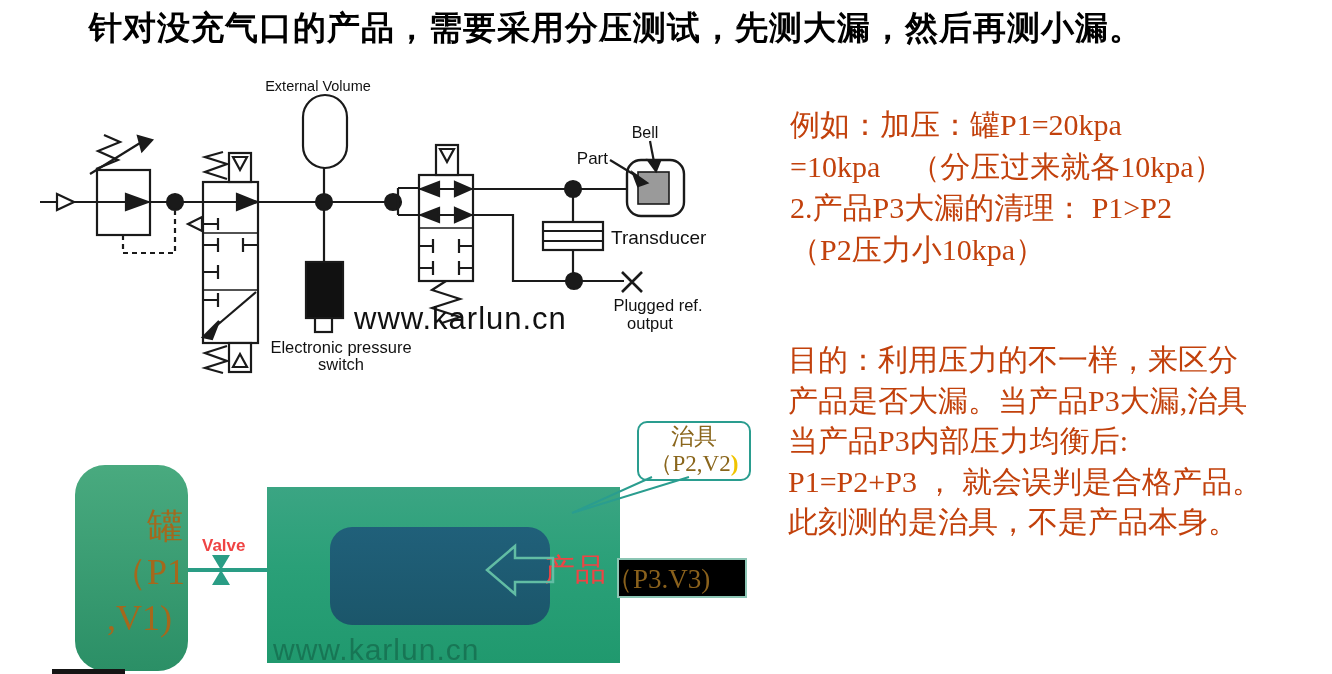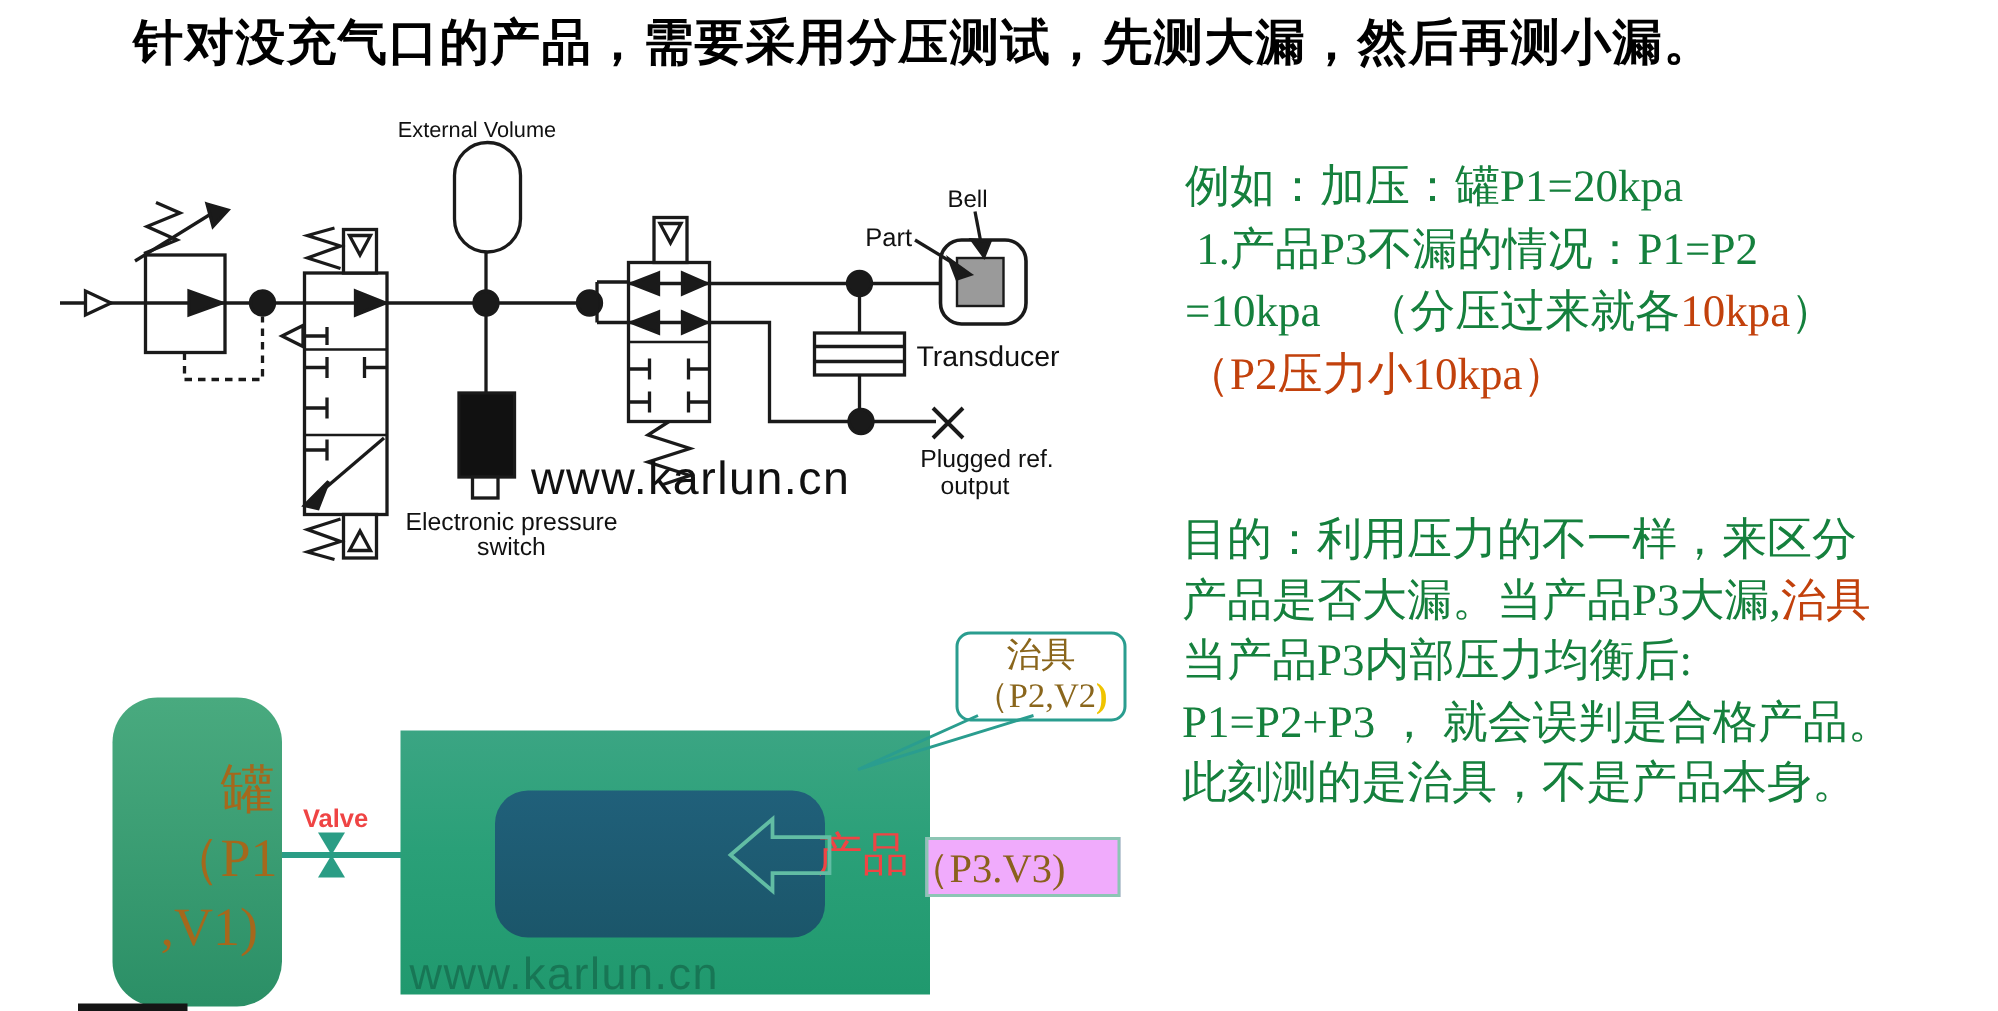--- a/index.html
+++ b/index.html
@@ -6,40 +6,40 @@
   .page{position:relative;width:1332px;height:674px;background:#fff;overflow:hidden;
         font-family:"Liberation Sans",sans-serif;}
   .title{position:absolute;left:89px;top:6px;font-family:"Liberation Serif",serif;
          font-size:33px;font-weight:700;color:#000;letter-spacing:1px;white-space:pre;}
   
   .textblock{position:absolute;font-family:"Liberation Serif",serif;color:#111;}
   .textblock .rline{white-space:pre;}
   .example{left:790px;top:104px;font-size:30px;line-height:41.5px;}
   .purpose{left:788px;top:340px;font-size:30px;line-height:40.5px;}
   .seg-red{color:#c2410c;}
-  .seg-k{color:#15803d;}
+  .seg-k{color:#c2410c;}
   
   .tank{position:absolute;left:75px;top:465px;width:113px;height:206px;border-radius:30px;
         background:linear-gradient(180deg,#49aa7f 0%,#2b8f66 100%);}
   .tank-text{position:absolute;left:0;top:38px;width:100%;font-family:"Liberation Serif",serif;
         font-size:36px;line-height:46px;color:#a5681c;}
   .tank-text .l1{margin-left:72px;}
   .tank-text .l2{margin-left:36px;}
   .tank-text .l3{margin-left:32px;}
   .pipe{position:absolute;left:188px;top:568px;width:80px;height:4px;background:#2a9d85;}
   .valve-label{position:absolute;left:202px;top:536px;font-size:17px;font-weight:600;color:#ef4444;}
   .fixture{position:absolute;left:267px;top:487px;width:353px;height:176px;
         background:linear-gradient(180deg,#3ba583 0%,#2aa078 45%,#20996e 100%);}
   .product{position:absolute;left:63px;top:40px;width:220px;height:98px;border-radius:22px;
         background:linear-gradient(180deg,#20607a 0%,#1b566a 100%);}
   .fixture-watermark{position:absolute;left:6px;top:146px;font-size:30px;letter-spacing:1px;
         color:rgba(16,90,64,0.55);font-family:"Liberation Sans",sans-serif;}
   .product-label{position:absolute;left:544px;top:549px;font-family:"Liberation Serif",serif;
         font-size:31px;color:#ef4444;z-index:6;}
-  .product-callout{position:absolute;left:617px;top:558px;width:126px;height:36px;background:#f0abfc;
+  .product-callout{position:absolute;left:617px;top:558px;width:126px;height:36px;background:#000000;
         border:2px solid #8cc5b4;z-index:4;}
   .product-callout span{position:relative;left:-13px;top:1px;font-family:"Liberation Serif",serif;
         font-size:27px;color:#8a611c;white-space:pre;}
   .fixture-callout{position:absolute;left:637px;top:421px;width:110px;height:56px;background:#fff;
         border:2.5px solid #2a9d8f;border-radius:10px;z-index:6;text-align:center;
         font-family:"Liberation Serif",serif;font-size:23px;line-height:27px;color:#8a661c;}
   .fixture-callout .paren{color:#f0c400;font-weight:700;}
   .bottom-strip{position:absolute;left:52px;top:669px;width:73px;height:5px;background:#151515;}
   
   .overlay{position:absolute;left:0;top:0;z-index:7;pointer-events:none;}
@@ -48,22 +48,22 @@
 </style>
 </head>
 <body>
 
 <div class="page">
 
   <div class="title">针对没充气口的产品，需要采用分压测试，先测大漏，然后再测小漏。</div>
 
   <div class="textblock example">
     <div class="rline"><span class="seg-k">例如：加压：罐P1=20kpa</span></div>
-    <div class="rline"><span class="seg-k"> 1.产品P3不漏的情况：P1=P2</span></div>
     <div class="rline"><span class="seg-k">=10kpa　（分压过来就各</span><span class="seg-red">10kpa</span><span class="seg-k">）</span></div>
+    <div class="rline"><span class="seg-k">2.产品P3大漏的清理： P1&gt;P2</span></div>
     <div class="rline"><span class="seg-red">（P2压力小10kpa）</span></div>
   </div>
 
   <div class="textblock purpose">
     <div class="rline"><span class="seg-k">目的：利用压力的不一样，来区分</span></div>
     <div class="rline"><span class="seg-k">产品是否大漏。当产品P3大漏,</span><span class="seg-red">治具</span></div>
     <div class="rline"><span class="seg-k">当产品P3内部压力均衡后:</span></div>
     <div class="rline"><span class="seg-k">P1=P2+P3 ， 就会误判是合格产品。</span></div>
     <div class="rline"><span class="seg-k">此刻测的是治具，不是产品本身。</span></div>
   </div>

